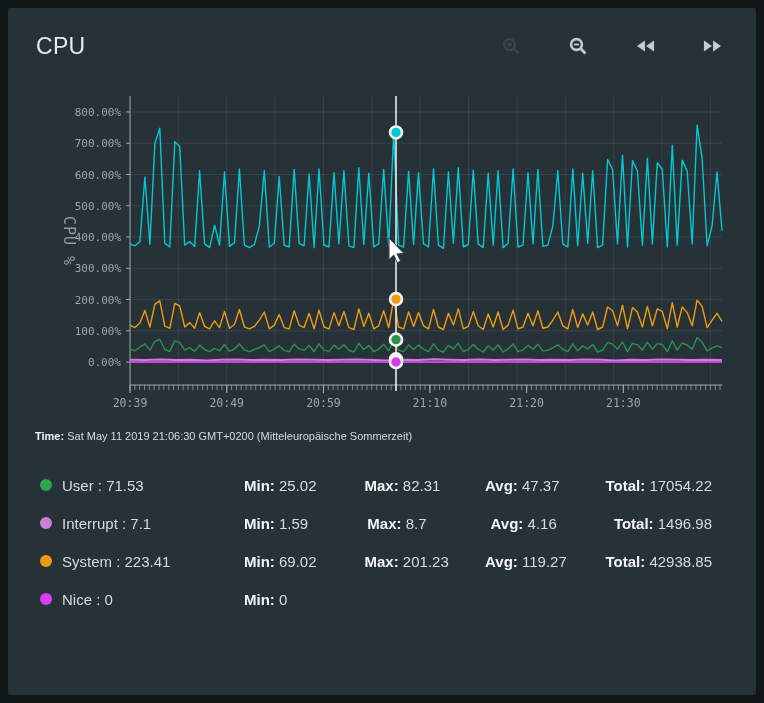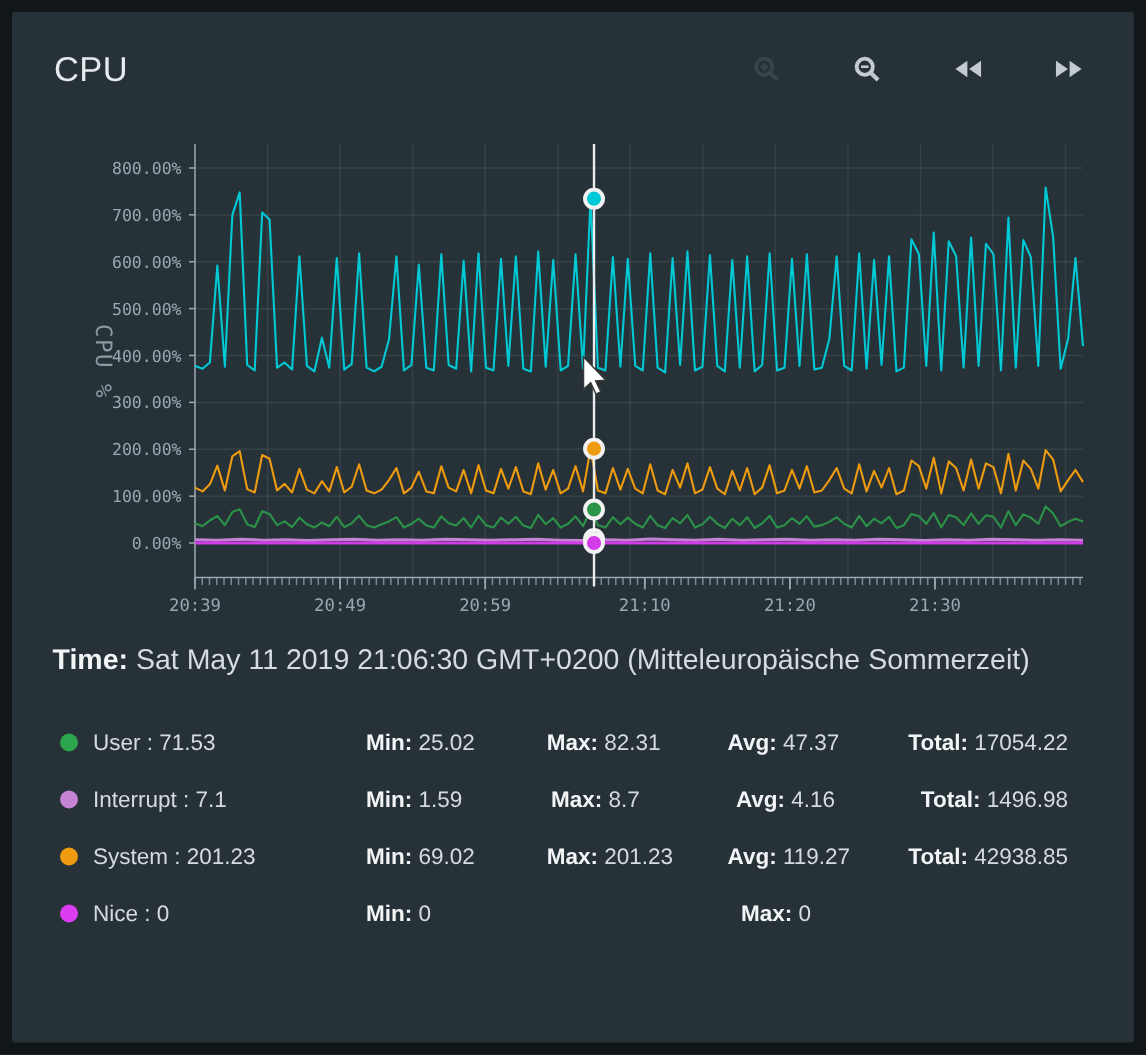--- a/index.html
+++ b/index.html
@@ -13,21 +13,21 @@
   }
   .header{
     display:flex;justify-content:space-between;align-items:center;
     padding:16px 30px 0 28px;height:44px;text-align:right;
   }
   .title{font-size:23px;color:#e6eaec;letter-spacing:.3px;}
   .toolbar{display:flex;align-items:center;gap:48px;padding-right:4px;}
   .tool{width:19px;height:19px;display:inline-flex;align-items:center;justify-content:center;cursor:pointer;}
   .chart-area{position:relative;height:340px;margin-top:8px;}
   .chart-area svg{position:absolute;left:0;top:0;}
-  .time-row{margin:14px 0 0 27px;font-size:19px;color:#d5dbdf;}
+  .time-row{margin:14px 0 0 27px;font-size:11px;color:#d5dbdf;}
   .time-row b{color:#f2f4f6;font-weight:bold;}
   .legend{margin:24px 44px 0 32px;}
   .legend-row{display:flex;align-items:center;height:38px;cursor:pointer;}
   .dot{width:12px;height:12px;border-radius:50%;flex:0 0 12px;margin-right:10px;}
   .lbl{width:150px;flex:0 0 150px;font-size:15px;color:#d5dbdf;}
   .cell{flex:1;font-size:15px;color:#d5dbdf;white-space:nowrap;margin-left:32px;}
   .cell b{color:#f2f4f6;font-weight:bold;}
   text{font-family:"DejaVu Sans Mono", monospace;}
 </style>
 </head>
@@ -289,26 +289,25 @@
       <div class="legend-row">
     <span class="dot" style="background: rgb(197, 131, 214);"></span>
     <span class="lbl">Interrupt : 7.1</span>
   <span class="cell"><b>Min:</b> 1.59</span>
         <span class="cell"><b>Max:</b> 8.7</span>
         <span class="cell"><b>Avg:</b> 4.16</span>
         <span class="cell"><b>Total:</b> 1496.98</span>
       </div>
       <div class="legend-row">
     <span class="dot" style="background: rgb(239, 155, 15);"></span>
-    <span class="lbl">System : 201.23</span>
+    <span class="lbl">System : 223.41</span>
   <span class="cell"><b>Min:</b> 69.02</span>
         <span class="cell"><b>Max:</b> 201.23</span>
         <span class="cell"><b>Avg:</b> 119.27</span>
         <span class="cell"><b>Total:</b> 42938.85</span>
       </div>
       <div class="legend-row">
     <span class="dot" style="background: rgb(221, 61, 240);"></span>
     <span class="lbl">Nice : 0</span>
   <span class="cell"><b>Min:</b> 0</span>
-        <span class="cell"><b>Max:</b> 0</span>
       </div>
     </div>
 </div>
 
 </body></html>

